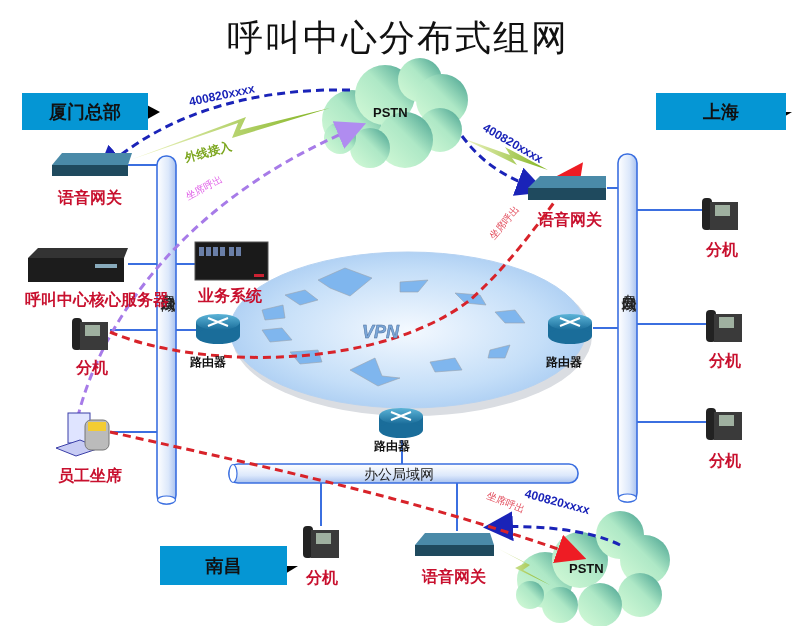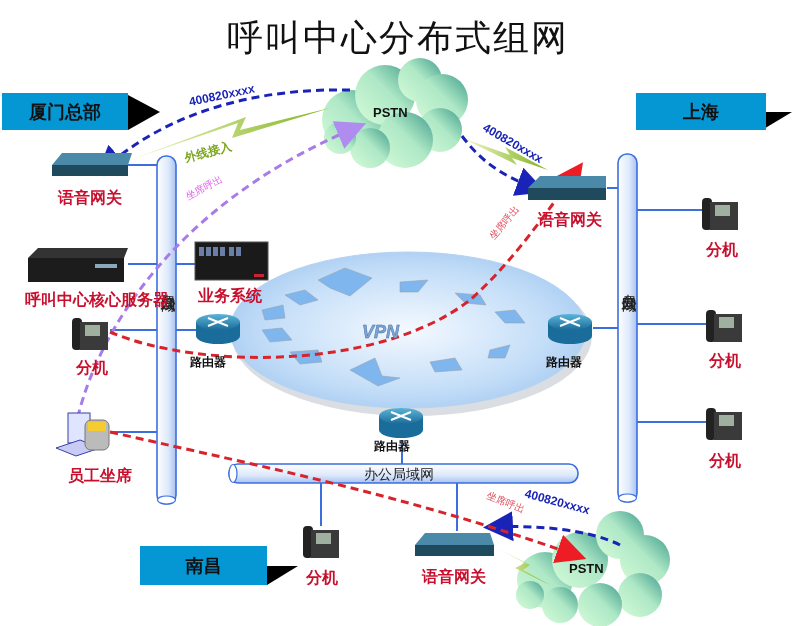--- a/index.html
+++ b/index.html
@@ -2,21 +2,21 @@
 <html><head>
 <meta charset="utf-8">
 <style>
   html, body { margin:0; padding:0; background:#ffffff; }
   body { width:796px; height:626px; position:relative; overflow:hidden;
          font-family:"DejaVu Sans","Liberation Sans",sans-serif; }
   .abs { position:absolute; }
   #title { left:0; top:14px; width:796px; text-align:center; font-size:36px;
            font-family:"DejaVu Serif","Liberation Serif",serif; color:#111; letter-spacing:2px; }
   .site-label { background:#0596d4; color:#111; font-weight:bold; font-size:18px;
-                display:flex; align-items:center; justify-content:center; }
+                display:flex; align-items:center; justify-content:center;margin-left:20px; }
   .dev-label { color:#c8102e; font-weight:bold; font-size:16px; text-align:center; white-space:nowrap; }
   .black-label { color:#111; font-weight:bold; font-size:12px; text-align:left; white-space:nowrap; }
   svg#diagram { position:absolute; left:0; top:0; }
   .vtext { writing-mode:vertical-rl; text-orientation:upright; font-size:15px; color:#222; letter-spacing:1px; }
 </style>
 </head>
 <body>
 
 <svg id="diagram" width="796" height="626" viewBox="0 0 796 626">
   <defs>
@@ -259,21 +259,21 @@
 <div class="abs site-label" style="left:636px;top:93px;width:130px;height:37px;">上海</div>
 <div class="abs site-label" style="left:140px;top:546px;width:127px;height:39px;">南昌</div>
 
 <div class="abs vtext" style="left:158px;top:282px;">办公局域网</div>
 <div class="abs vtext" style="left:619px;top:282px;">办公局域网</div>
 
 <div class="abs dev-label" style="left:50px;top:188px;width:80px;">语音网关</div>
 <div class="abs dev-label" style="left:25px;top:290px;width:135px;">呼叫中心核心服务器</div>
 <div class="abs dev-label" style="left:195px;top:286px;width:70px;">业务系统</div>
 <div class="abs dev-label" style="left:72px;top:358px;width:40px;">分机</div>
-<div class="abs dev-label" style="left:60px;top:466px;width:80px;">员工坐席</div>
+<div class="abs dev-label" style="left:50px;top:466px;width:80px;">员工坐席</div>
 <div class="abs black-label" style="left:190px;top:354px;width:54px;">路由器</div>
 
 <div class="abs dev-label" style="left:530px;top:210px;width:80px;">语音网关</div>
 <div class="abs black-label" style="left:546px;top:354px;width:54px;">路由器</div>
 <div class="abs dev-label" style="left:700px;top:240px;width:44px;">分机</div>
 <div class="abs dev-label" style="left:703px;top:351px;width:44px;">分机</div>
 <div class="abs dev-label" style="left:703px;top:451px;width:44px;">分机</div>
 
 <div class="abs black-label" style="left:374px;top:438px;width:54px;">路由器</div>
 <div class="abs dev-label" style="left:300px;top:568px;width:44px;">分机</div>

